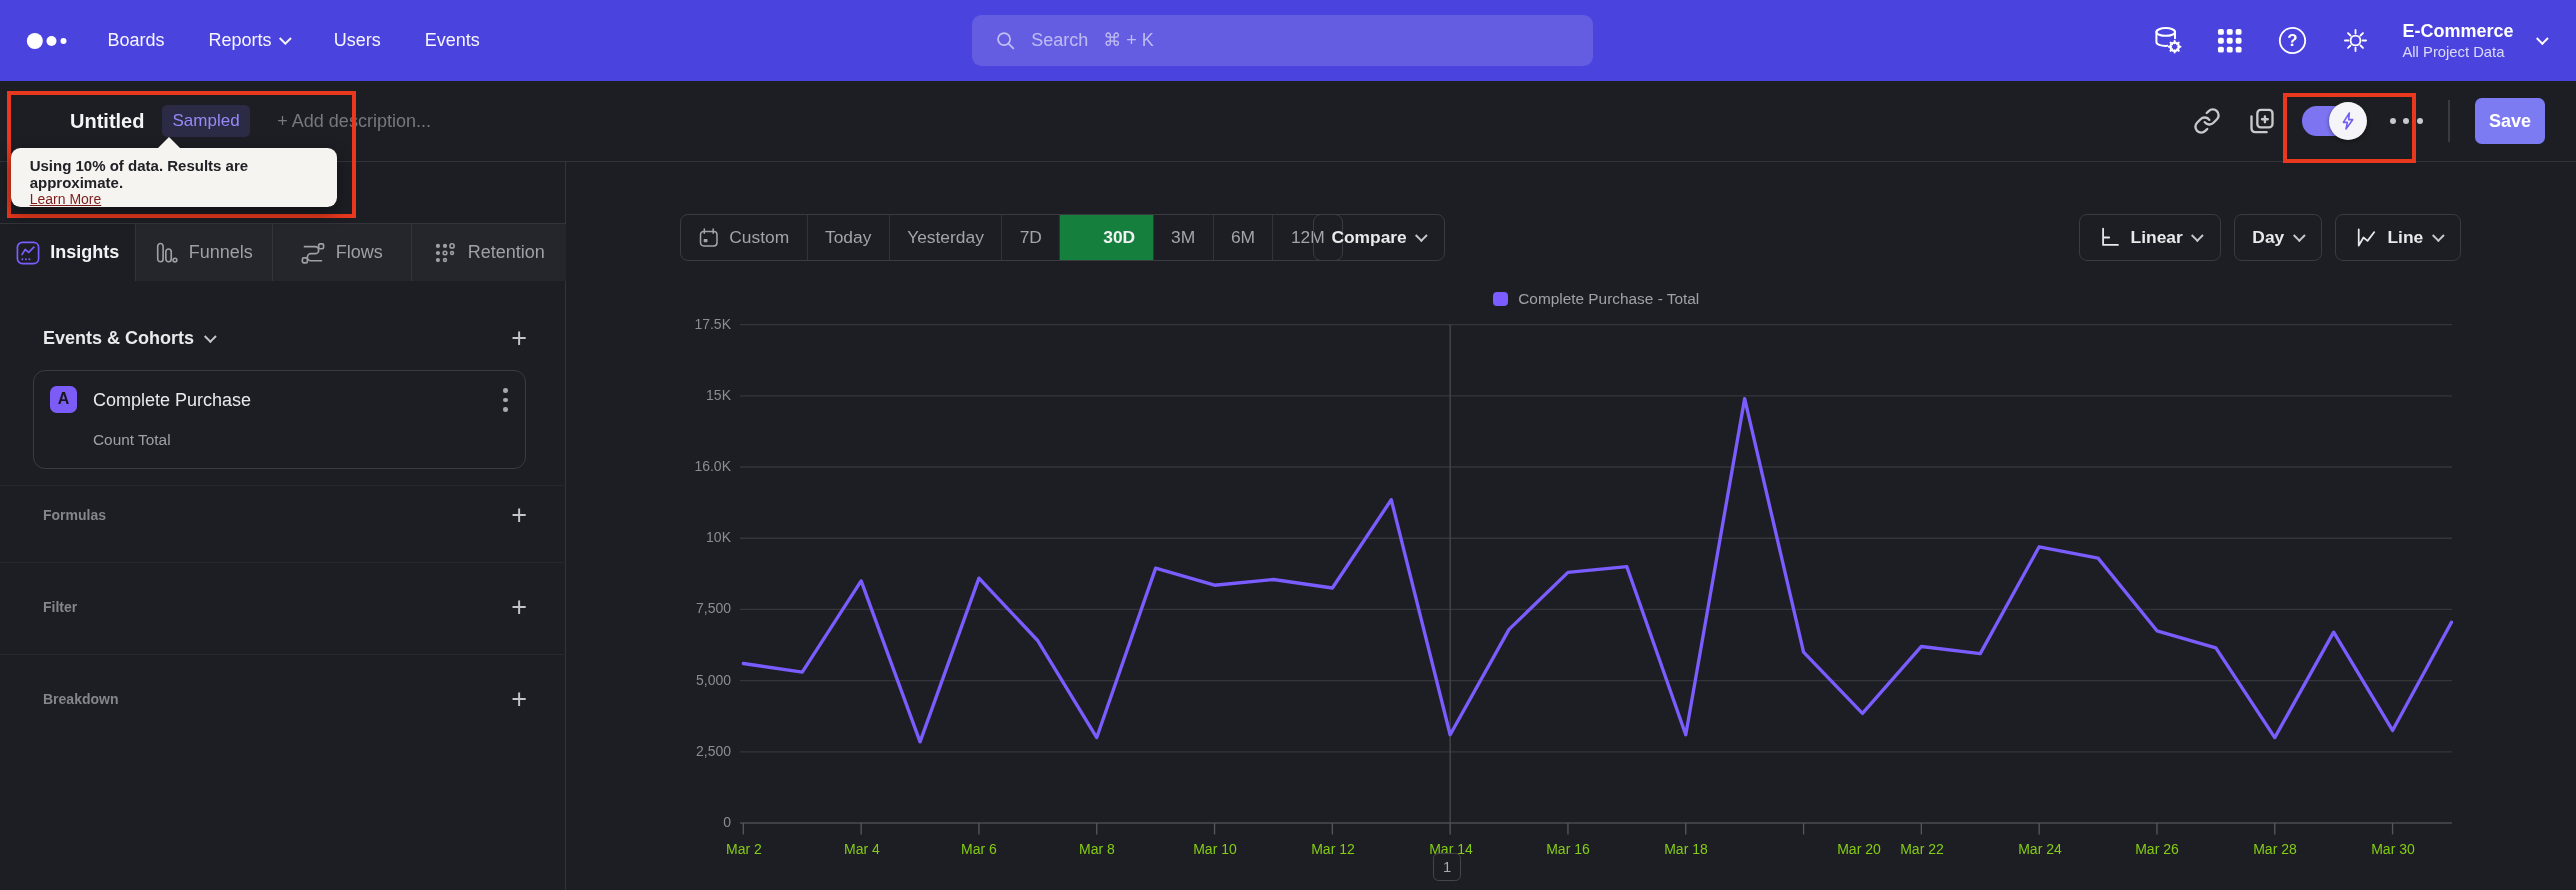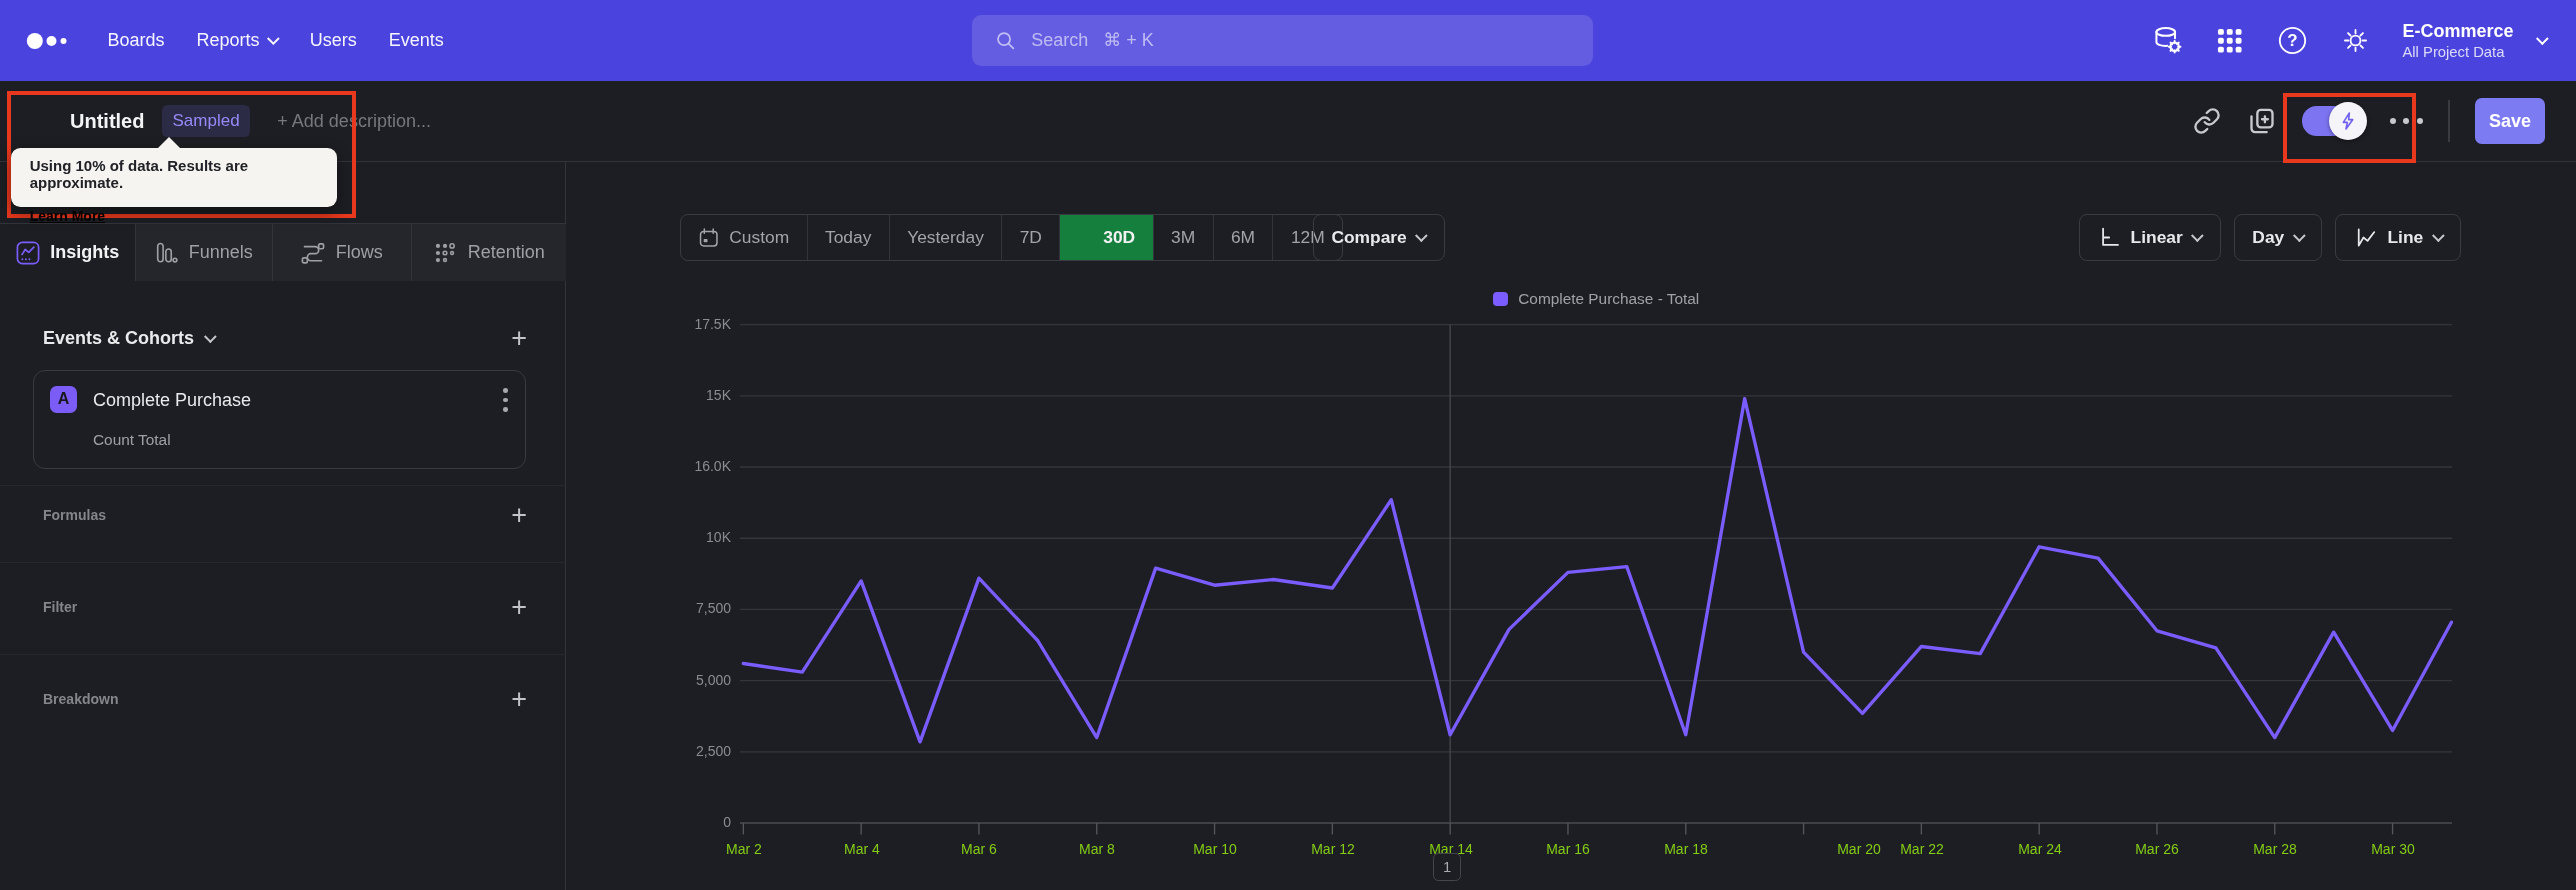--- a/index.html
+++ b/index.html
@@ -3,21 +3,21 @@
 <meta charset="utf-8">
 <style>
   * { box-sizing: border-box; margin: 0; padding: 0; }
   html,body { background:#101114; }
   body { font-family:"Liberation Sans", sans-serif; }
   .screen { position:relative; width:2576px; height:890px; background:#1D1E23; overflow:hidden; color:#F1F2F4; }
 
   
   .nav { position:absolute; left:0; top:0; width:2576px; height:81px; background:#4B43DE; display:flex; align-items:center; }
   .logo { margin-left:25.5px; display:flex; align-items:center; }
-  .nav-items { display:flex; align-items:center; gap:32px; margin-left:39px; }
+  .nav-items { display:flex; align-items:center; gap:44px; margin-left:39px; }
   .nav-item { display:flex; align-items:center; gap:9.4px; font-size:18px; color:rgba(255,255,255,.95); cursor:pointer; }
   .chev { width:8.7px; height:8.7px; border-right:2px solid currentColor; border-bottom:2px solid currentColor; transform:rotate(45deg) translate(-1.3px,-1.3px); display:inline-block; }
   .search { position:absolute; left:972px; top:14.8px; width:621px; height:51px; background:rgba(255,255,255,.14); border-radius:9.4px; display:flex; align-items:center; padding-left:23px; gap:14.8px; }
   .search .ph { font-size:18px; color:rgba(255,255,255,.58); }
   .nav-right { position:absolute; right:0; top:0; height:81px; display:flex; align-items:center; gap:31px; padding-right:29.5px; }
   .nav-icon { display:flex; align-items:center; justify-content:center; width:32px; height:32px; cursor:pointer; }
   .project { text-align:left; cursor:pointer; }
   .project .p-name { font-size:18px; font-weight:700; color:#FFFFFF; }
   .project .p-scope { font-size:14.8px; color:rgba(255,255,255,.8); margin-top:2.7px; }
   .proj-chev { color:#fff; margin-left:-6.7px; }
@@ -36,21 +36,21 @@
   .vdiv { width:1.3px; height:42px; background:#3A3B41; }
   .save-btn { width:70px; height:46px; background:#7D7BF2; border:none; border-radius:6.7px; color:#fff; font-size:18px; font-weight:700; font-family:inherit; cursor:pointer; }
 
   
   .redbox { position:absolute; border:4.7px solid #E8381D; z-index:40; pointer-events:none; }
   #red1 { left:6.7px; top:91px; width:349px; height:127px; }
   #red2 { left:2283px; top:93px; width:133px; height:70px; }
   .tooltip { position:absolute; left:10.7px; top:148px; width:326px; height:59px; background:#F6F4F0; border-radius:9.4px; z-index:41; box-shadow:0 5.4px 16px rgba(0,0,0,.45); padding:9.4px 0 0 19px; }
   .tooltip:before { content:""; position:absolute; left:146px; top:-11.4px; border-left:12.7px solid transparent; border-right:12.7px solid transparent; border-bottom:12px solid #F6F4F0; }
   .tip-text { font-size:15px; font-weight:700; color:#212227; }
-  .tip-link { display:inline-block; margin-top:17px; font-size:14px; color:#000000; text-decoration:underline; cursor:pointer;font-weight:bold; }
+  .tip-link { display:inline-block; margin-top:0; font-size:14px; color:#7f1d1d; text-decoration:underline; cursor:pointer; }
 
   
   .bodyrow { position:absolute; left:0; top:162px; width:2576px; height:729px; display:flex; }
   .sidebar { position:relative; width:566px; height:100%; border-right:1.3px solid #33343A; }
   .tabs { position:absolute; left:0; top:61px; width:566px; height:58px; border-top:1.3px solid #33343A; display:flex; }
   .tab { display:flex; align-items:center; justify-content:center; gap:10.7px; font-size:18px; background:#25262B; color:#9FA0A6; border-right:1.3px solid #33343A; cursor:pointer; }
   .tab:last-child { border-right:none; }
   .tab.active { background:#1D1E23; color:#F1F2F4; font-weight:600; }
   .side-head { position:absolute; left:43px; right:38px; top:162px; height:29.5px; display:flex; align-items:center; }
   .side-head .h-label { font-size:18px; font-weight:700; color:#E9EAEC; }

